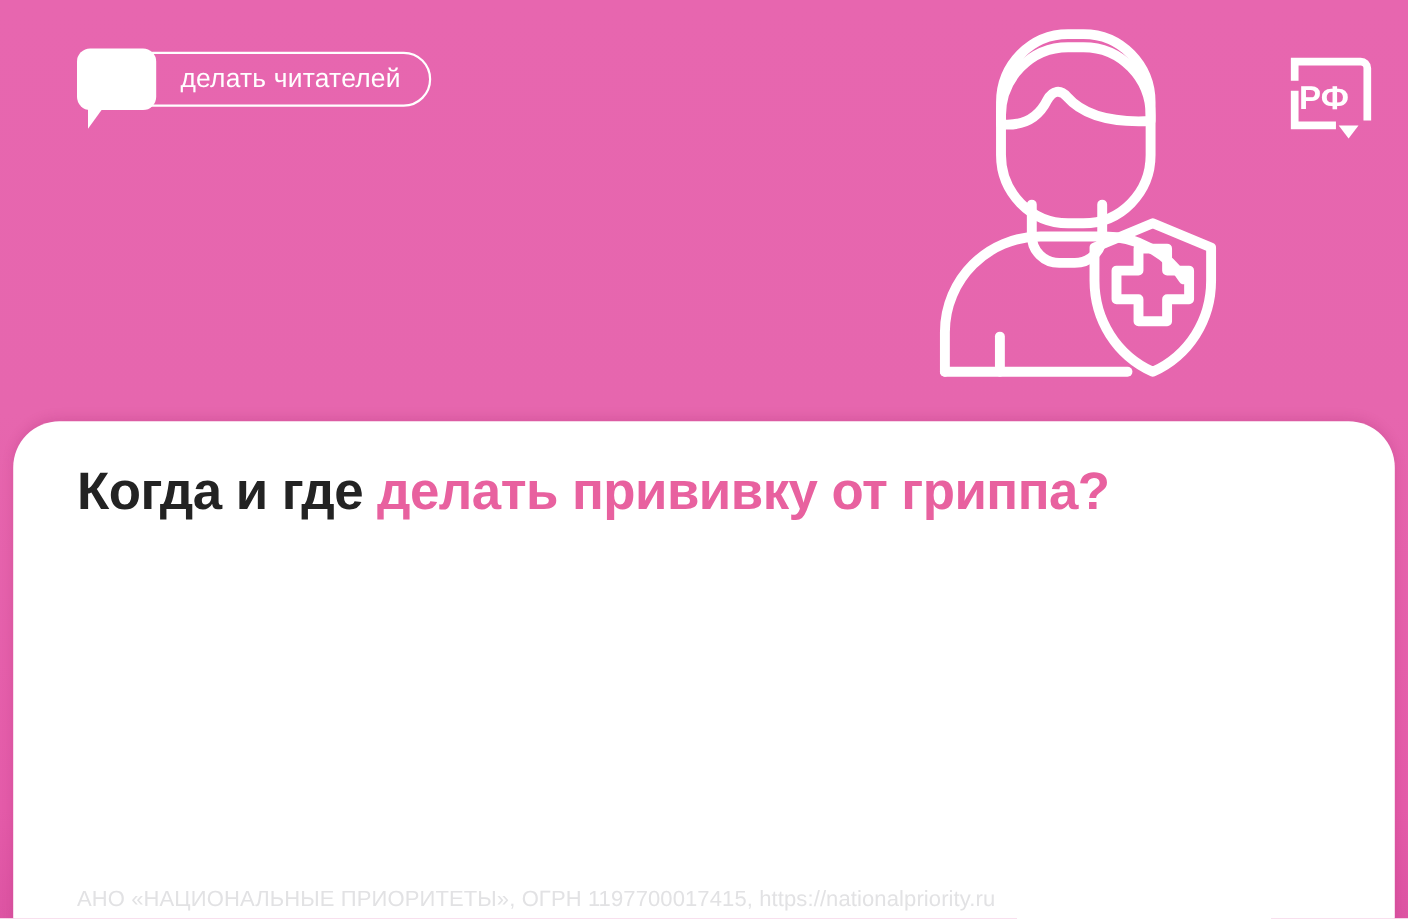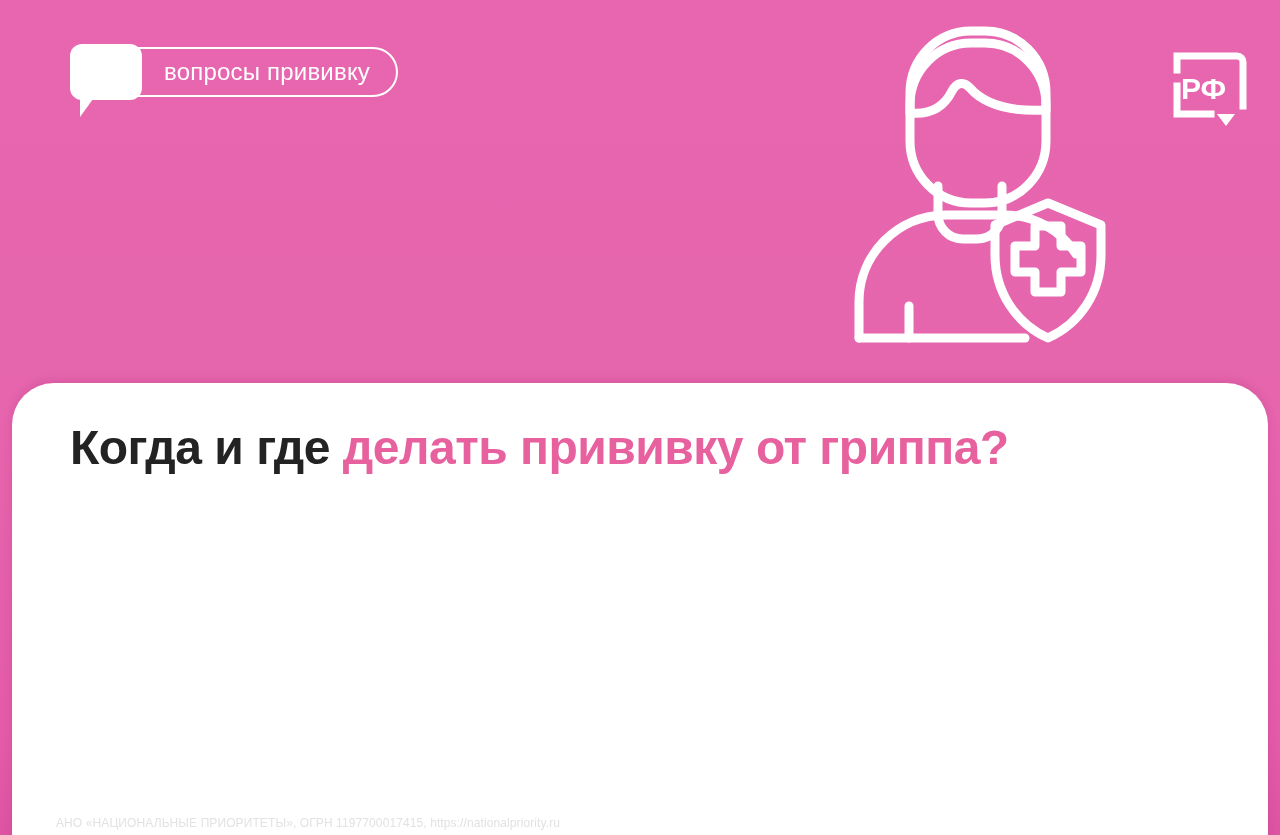--- a/index.html
+++ b/index.html
@@ -114,37 +114,37 @@
     font-size:48px;
     font-weight:bold;
     line-height:1.17;
     letter-spacing:-.5px;
     color:#232323;
   }
   .headline .accent { color:#e8619f; }
 
   .footer-note {
     position:absolute;
-    left:44px;
+    left:58px;
     bottom:45px;
-    font-size:12px;
+    font-size:20px;
     color:#e2e2e4;
     letter-spacing:.1px;
     white-space:nowrap;
   }
 </style>
 </head>
 <body>
 
 <div class="poster">
 
   <div class="badge">
     <span class="badge-bubble"></span>
     <span class="badge-pill">
-      <span class="badge-pill-label">вопросы прививку</span>
+      <span class="badge-pill-label">делать читателей</span>
     </span>
   </div>
 
   <div class="rf-logo">
     <svg viewBox="0 0 88 82" xmlns="http://www.w3.org/2000/svg" aria-hidden="true">
       <g fill="none" stroke="#ffffff" stroke-width="7" stroke-linecap="square">
         <path d="M10 22 V8 H70 a6 6 0 0 1 6 6 V58"></path>
         <path d="M10 38 V66 h34"></path>
       </g>
       <path d="M50 66 h18 l-9 12 z" fill="#ffffff"></path>

